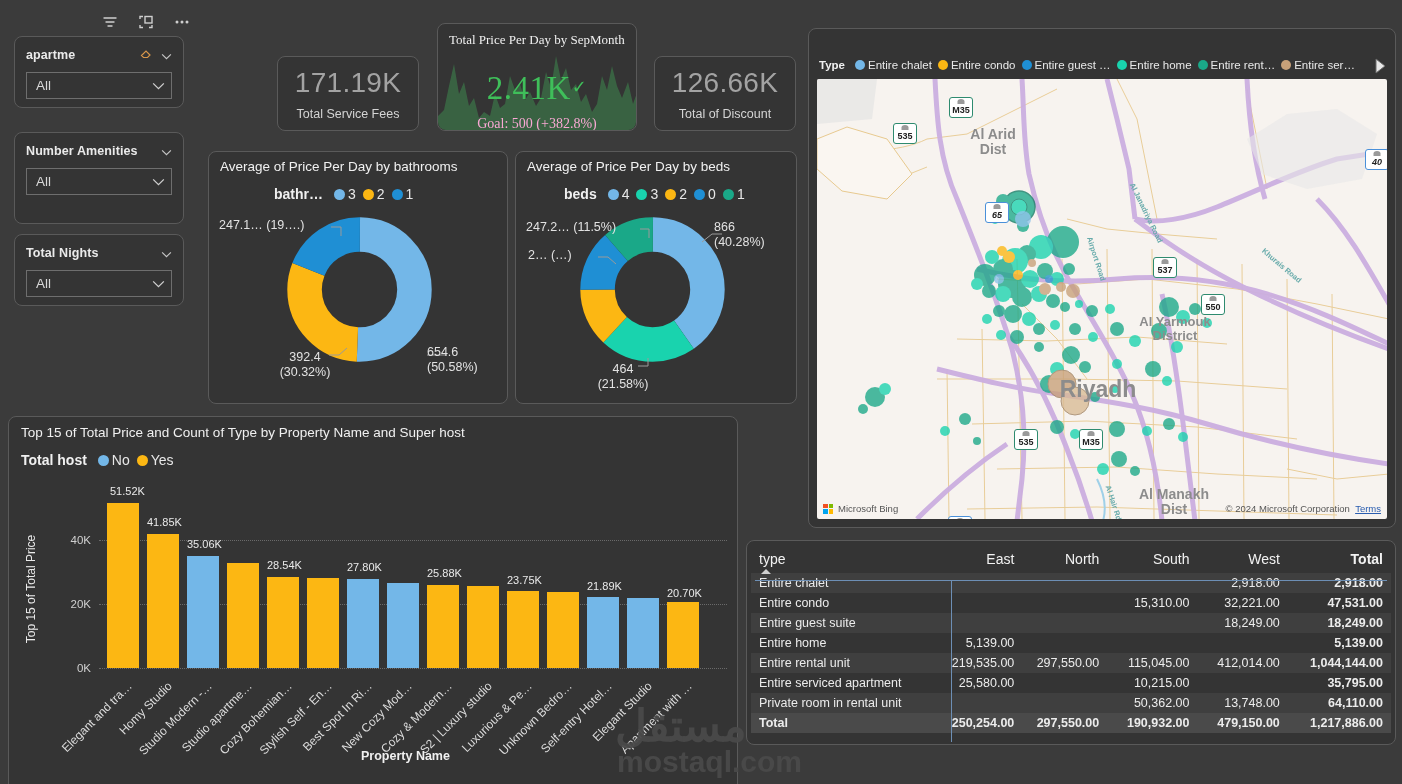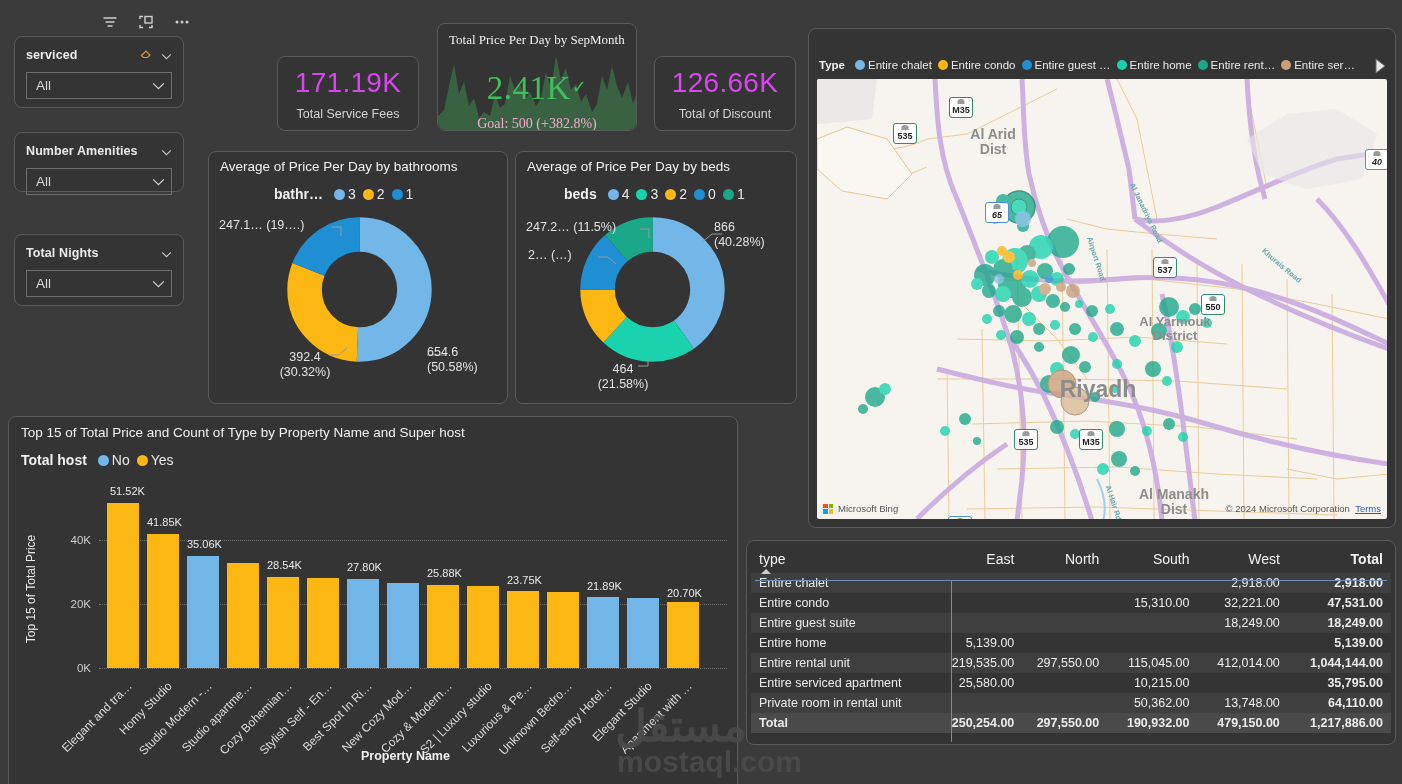--- a/index.html
+++ b/index.html
@@ -38,21 +38,21 @@
     display: flex; align-items: center; justify-content: space-between;
     padding: 0 6px 0 9px;
     background: transparent;
   }
   .slicer-val { font-size: 13.5px; color: #d8d8d8; }
   .chev { width: 13px; height: 8px; }
   .chev-sm { width: 11px; height: 7px; }
 
   
   .kpi { display: flex; flex-direction: column; align-items: center; justify-content: center; }
-  .kpi-value { font-size: 28px; color: #d946ef; letter-spacing: .3px; }
+  .kpi-value { font-size: 28px; color: #a3a3a3; letter-spacing: .3px; }
   .kpi-label { font-size: 12.5px; color: #d4d4d4; margin-top: 8px; }
 
   .kpi-mid { overflow: hidden; font-family: Liberation Serif, serif; }
   .kpi-mid-title {
     position: absolute; left: 11px; top: 8px; right: 10px;
     font-size: 13px; color: #f0f0f0; line-height: 16px;
   }
   .spark { position: absolute; left: 0; right: 0; bottom: 0; height: 84px; overflow: hidden; border-radius: 0 0 8px 8px; }
   .kpi-mid-val {
     position: absolute; left: 0; right: 0; top: 46px;
@@ -176,21 +176,21 @@
             <circle cx="4" cy="9" r="1.5"></circle>
             <circle cx="9" cy="9" r="1.5"></circle>
             <circle cx="14" cy="9" r="1.5"></circle>
           </g>
       </svg>
     </span>
   </div>
 
   <div class="panel slicer" style="left:14px; top:36px; height:72px;">
     <div class="slicer-head">
-      <span class="slicer-title">serviced</span>
+      <span class="slicer-title">apartme</span>
       <span class="slicer-head-icons">
         <span>
           <svg width="14" height="14" viewBox="0 0 14 14">
               <g fill="none" stroke="#d6954a" stroke-width="1.2">
             <path d="M2.5 9.5 L7 5 L11 9 L8.5 11.5 H4.5 Z"></path>
               </g>
             </svg>
         </span>
         <span>
           <svg class="chev-sm" viewBox="0 0 12 8">
@@ -200,21 +200,21 @@
       </span>
     </div>
     <div class="slicer-box">
       <span class="slicer-val">All</span>
       <svg class="chev" viewBox="0 0 14 9">
         <polyline points="1,1.5 7,7.5 13,1.5" fill="none" stroke="#cfcfcf" stroke-width="1.4"></polyline>
         </svg>
     </div>
   </div>
 
-  <div class="panel slicer" style="left:14px; top:132px; height:60px;">
+  <div class="panel slicer" style="left:14px; top:132px; height:92px;">
     <div class="slicer-head">
       <span class="slicer-title">Number Amenities</span>
       <span class="slicer-head-icons">
         <span>
           <svg class="chev-sm" viewBox="0 0 12 8">
               <polyline points="1,1.5 6,6.5 11,1.5" fill="none" stroke="#c6c6c6" stroke-width="1.3"></polyline>
             </svg>
         </span>
       </span>
     </div>

